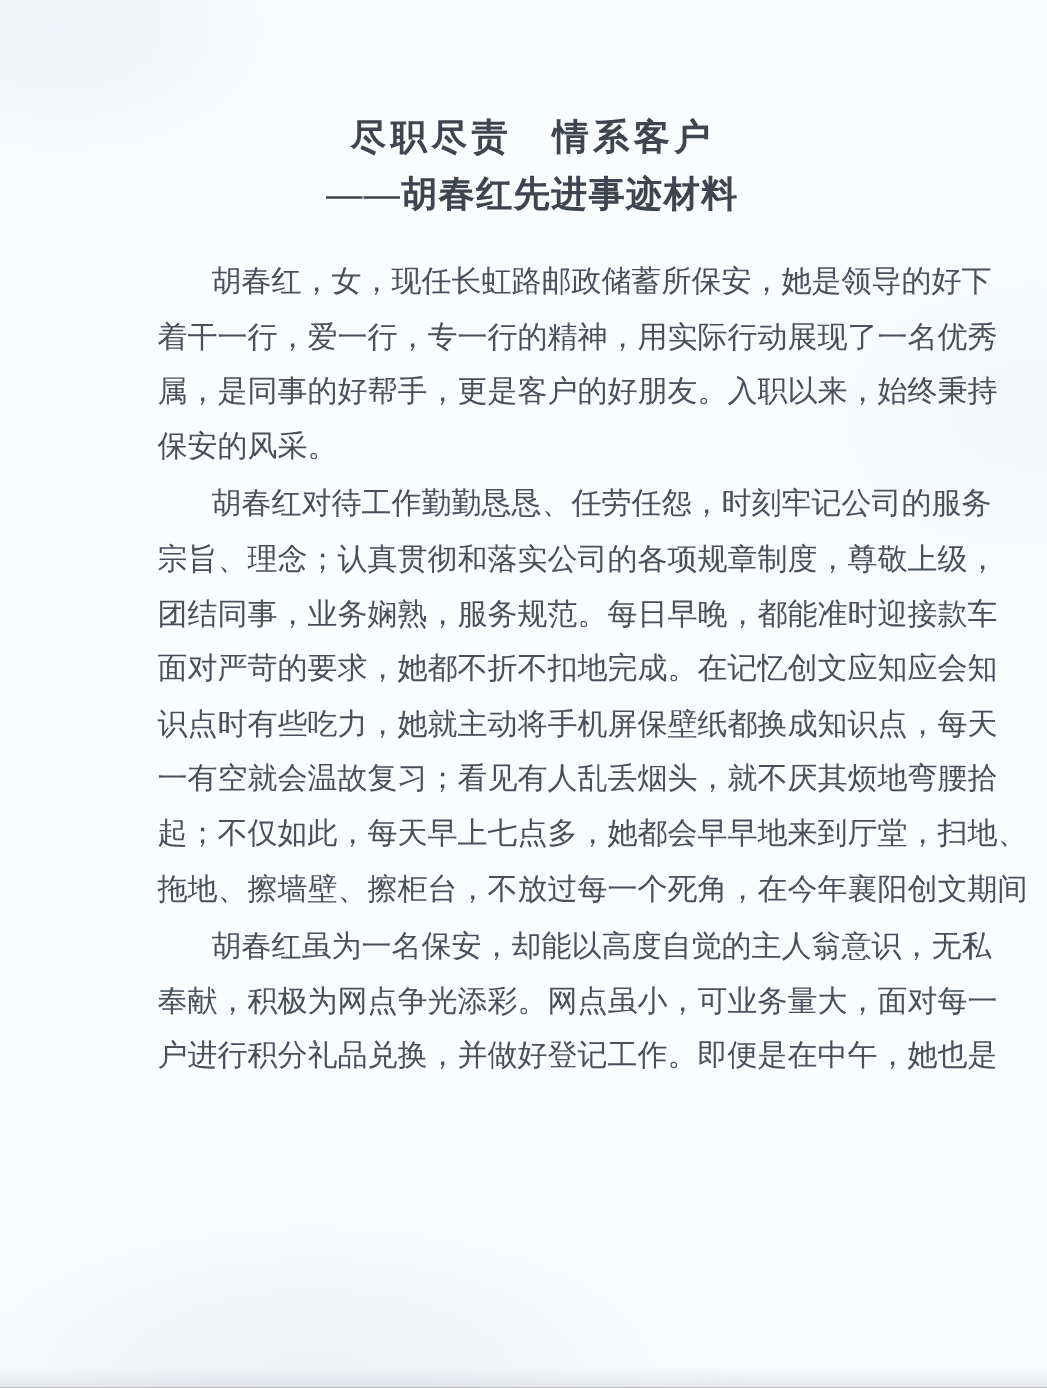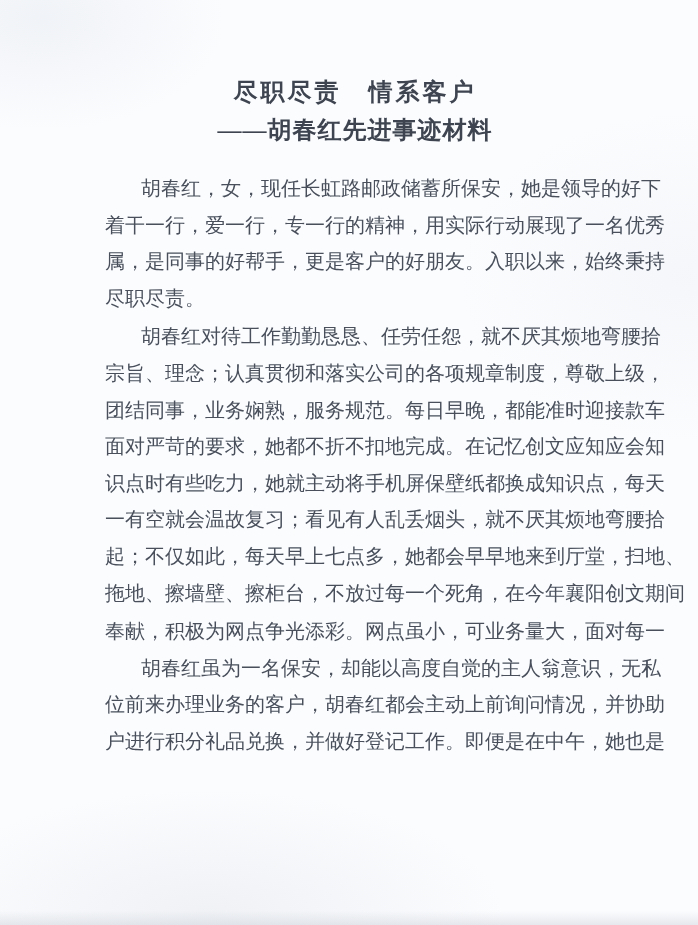--- a/index.html
+++ b/index.html
@@ -84,35 +84,34 @@
   <div class="doc-title">尽职尽责　情系客户</div>
 
   <div class="doc-subtitle">——胡春红先进事迹材料</div>
 
   <div class="content">
 
     <div class="para">
       <div class="line indent">胡春红，女，现任长虹路邮政储蓄所保安，她是领导的好下</div>
       <div class="line">着干一行，爱一行，专一行的精神，用实际行动展现了一名优秀</div>
       <div class="line">属，是同事的好帮手，更是客户的好朋友。入职以来，始终秉持</div>
-      <div class="line end">尽职尽责。</div>
+      <div class="line end">保安的风采。</div>
     </div>
 
     <div class="para">
-      <div class="line indent">胡春红对待工作勤勤恳恳、任劳任怨，就不厌其烦地弯腰拾</div>
+      <div class="line indent">胡春红对待工作勤勤恳恳、任劳任怨，时刻牢记公司的服务</div>
       <div class="line">宗旨、理念；认真贯彻和落实公司的各项规章制度，尊敬上级，</div>
       <div class="line">团结同事，业务娴熟，服务规范。每日早晚，都能准时迎接款车</div>
       <div class="line">面对严苛的要求，她都不折不扣地完成。在记忆创文应知应会知</div>
       <div class="line">识点时有些吃力，她就主动将手机屏保壁纸都换成知识点，每天</div>
       <div class="line">一有空就会温故复习；看见有人乱丢烟头，就不厌其烦地弯腰拾</div>
       <div class="line">起；不仅如此，每天早上七点多，她都会早早地来到厅堂，扫地、</div>
       <div class="line">拖地、擦墙壁、擦柜台，不放过每一个死角，在今年襄阳创文期间</div>
     </div>
 
     <div class="para">
+      <div class="line indent">胡春红虽为一名保安，却能以高度自觉的主人翁意识，无私</div>
       <div class="line">奉献，积极为网点争光添彩。网点虽小，可业务量大，面对每一</div>
-      <div class="line indent">胡春红虽为一名保安，却能以高度自觉的主人翁意识，无私</div>
-      <div class="line">位前来办理业务的客户，胡春红都会主动上前询问情况，并协助</div>
       <div class="line">户进行积分礼品兑换，并做好登记工作。即便是在中午，她也是</div>
     </div>
 
   </div>
 </div>
 
 </body></html>

